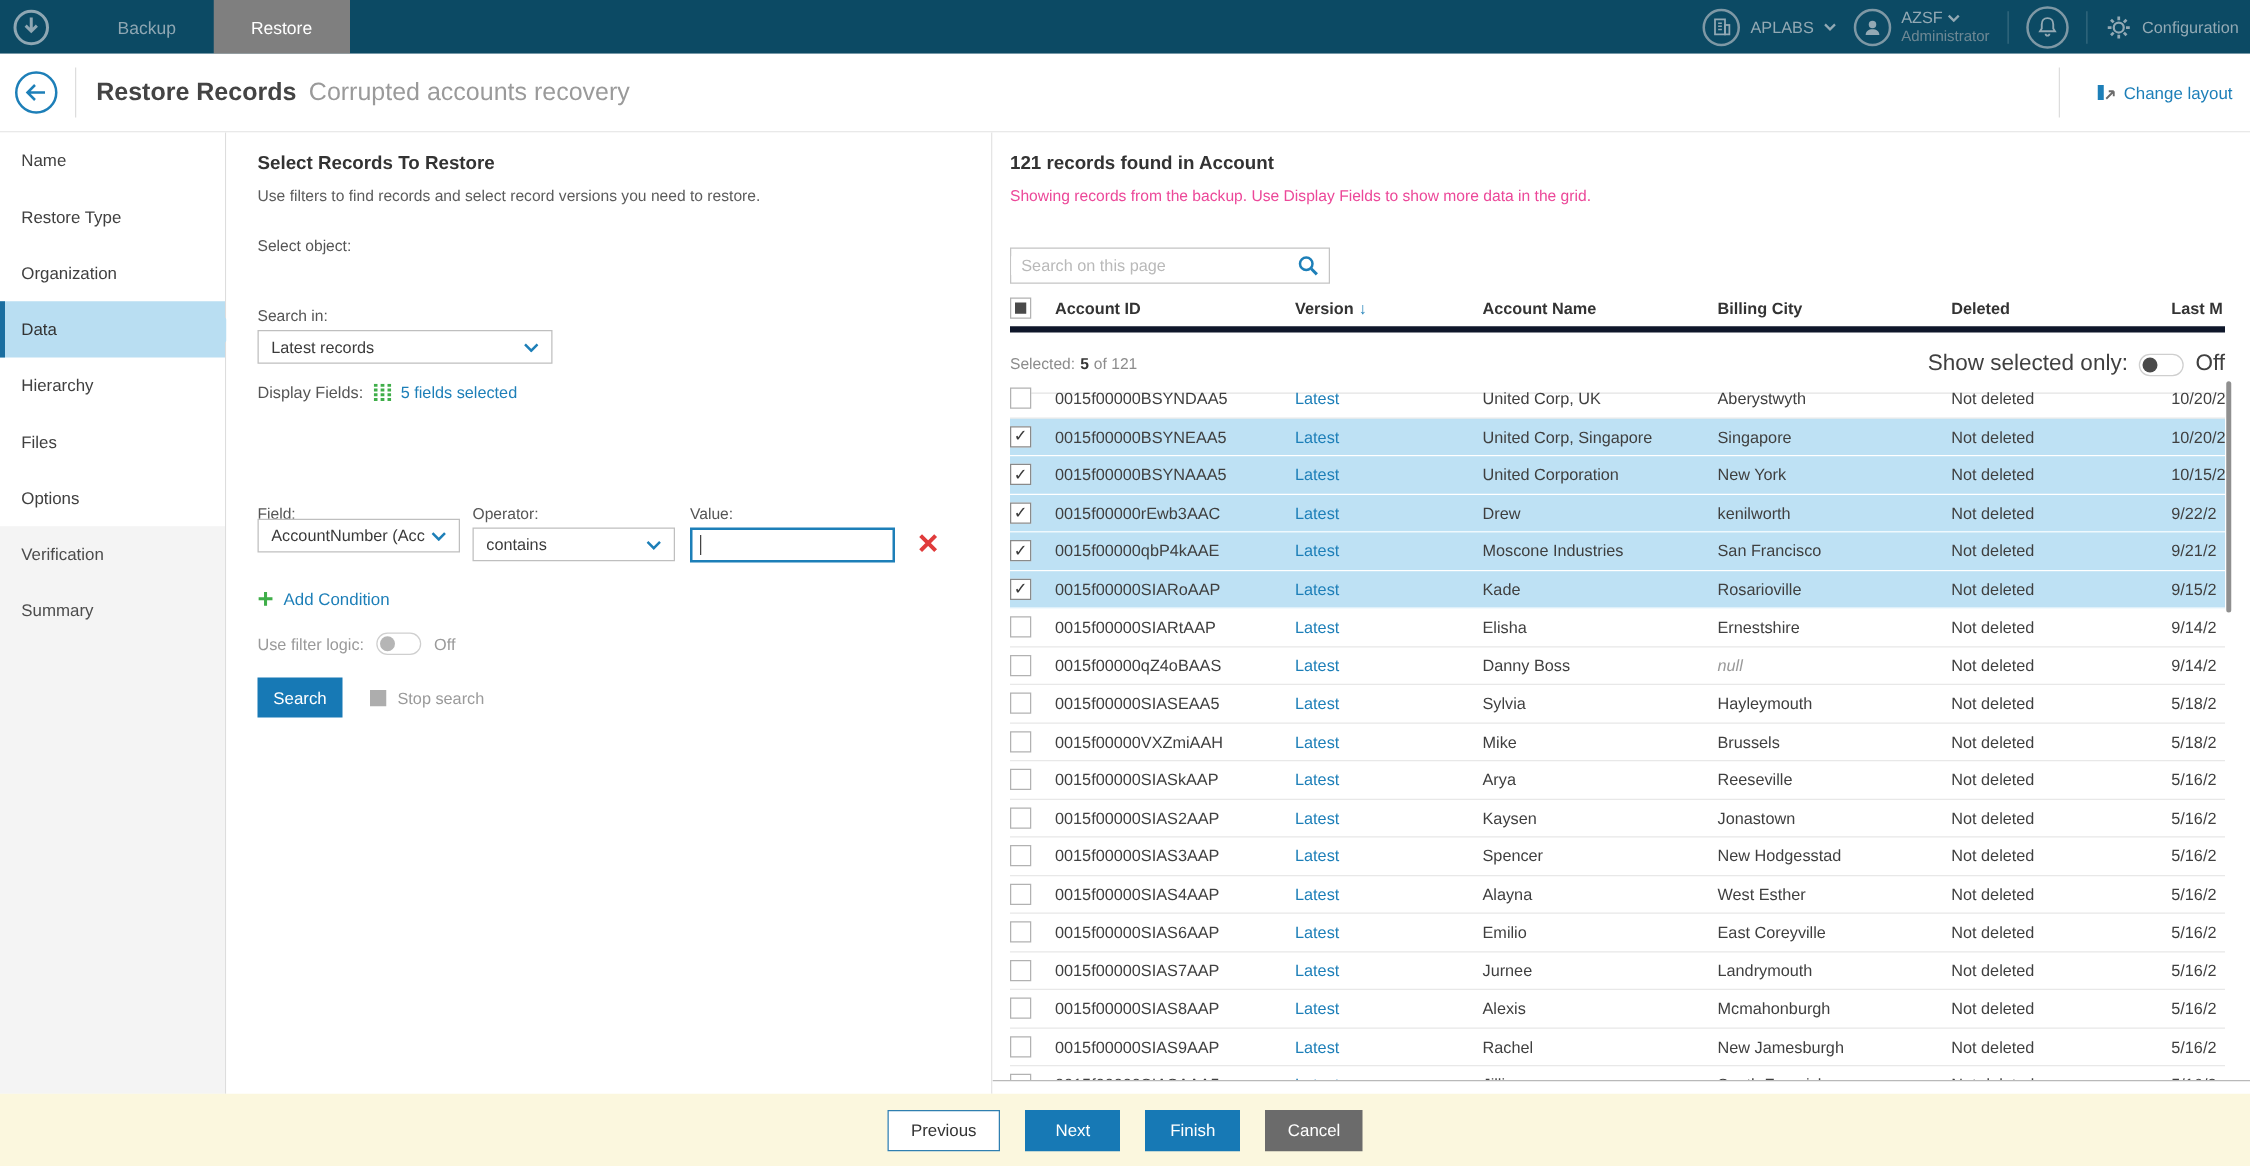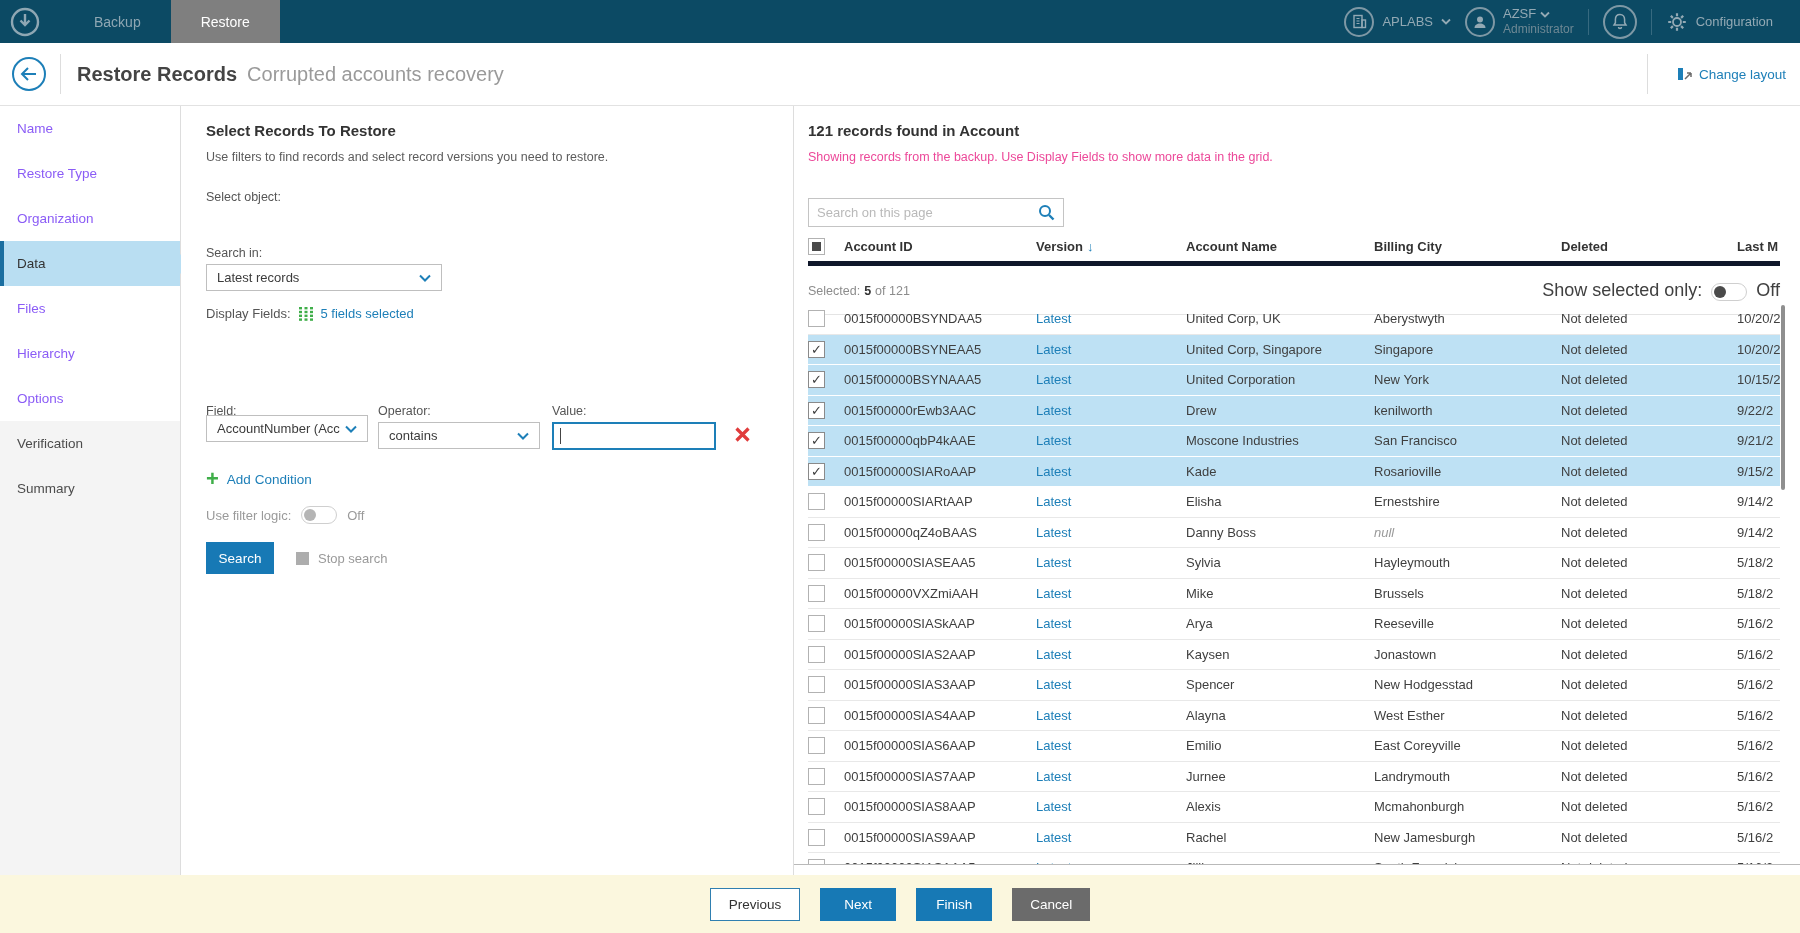--- a/index.html
+++ b/index.html
@@ -5,21 +5,21 @@
   * { margin:0; padding:0; box-sizing:border-box; }
   html,body { width:1800px; height:933px; background:#fff; font-family:"Liberation Sans","DejaVu Sans",sans-serif; }
   .app { position:relative; width:1800px; height:933px; overflow:hidden; background:#fff; }
 
   
   .topnav { position:absolute; top:0; left:0; width:100%; height:43px; background:#0C4A64; display:flex; align-items:stretch; }
   .logo { width:50px; display:flex; align-items:center; justify-content:center; }
   .tabs { display:flex; margin-left:14px; }
   .tab { display:flex; align-items:center; padding:0 30px; color:#8FA7B3; font-size:14px; cursor:pointer; }
   .tab.active { background:#7F7F7F; color:#fff; }
-  .nav-right { margin-left:auto; display:flex; align-items:center; gap:14px; padding-right:27px; color:#93A9B4; font-size:13px; }
+  .nav-right { margin-left:auto; display:flex; align-items:center; gap:14px; padding-right:9px; color:#93A9B4; font-size:13px; }
   .nav-chip { display:flex; align-items:center; gap:8px; cursor:pointer; }
   .circle-ic { width:30px; height:30px; border:2px solid #7E98A5; border-radius:50%; display:flex; align-items:center; justify-content:center; }
   .nav-sep { width:1px; height:26px; background:rgba(255,255,255,0.18); }
   .user-text { line-height:1.15; }
   .user-text .role { color:#6E8894; font-size:12px; }
   .chev { display:inline-block; }
 
   
   .subheader { position:absolute; top:43px; left:0; width:100%; height:63px; background:#fff; border-bottom:1px solid #e2e2e2; display:flex; align-items:center; }
   .back-btn { width:34px; height:34px; margin-left:12px; border-radius:50%; border:2px solid #1D7FB8; background:#fff; display:flex; align-items:center; justify-content:center; cursor:pointer; }
@@ -28,21 +28,21 @@
   .page-subtitle { font-size:20px; color:#9a9a9a; font-weight:400; margin-left:10px; }
   .change-layout { margin-left:auto; display:flex; align-items:center; gap:8px; padding-right:14px; }
   .cl-sep { width:1px; height:40px; background:#ddd; margin-right:22px; }
   .cl-link { color:#1D7FB8; font-size:13.5px; cursor:pointer; display:flex; align-items:center; gap:6px; }
 
   
   .body { position:absolute; top:106px; left:0; width:100%; height:769px; display:flex; }
 
   
   .sidebar { width:181px; border-right:1px solid #ddd; display:flex; flex-direction:column; background:#fff; }
-  .sb-item { position:relative; height:45px; display:flex; align-items:center; padding-left:17px; font-size:13.5px; color:#8b5cf6; cursor:pointer; }
+  .sb-item { position:relative; height:45px; display:flex; align-items:center; padding-left:17px; font-size:13.5px; color:#404040; cursor:pointer; }
   .sb-item.active { background:#B9DEF2; color:#333; border-left:4px solid #1A6EA0; padding-left:13px; cursor:default; }
   .sb-item.active::after { content:""; position:absolute; right:-10px; top:50%; margin-top:-10px; border-top:10px solid transparent; border-bottom:10px solid transparent; border-left:10px solid #B9DEF2; }
   .sb-bottom { flex:1; background:#F4F4F4; }
   .sb-bottom .sb-item { color:#4c4c4c; cursor:default; }
 
   
   .filters { position:relative; width:613px; border-right:1px solid #ddd; background:#fff; }
   .f-title { position:absolute; top:16px; left:25px; font-size:15px; font-weight:700; color:#333; }
   .f-desc { position:absolute; top:44px; left:25px; font-size:12.5px; color:#5c5c5c; }
   .f-label { position:absolute; font-size:12.5px; color:#555; }
@@ -206,22 +206,22 @@
   </div>
 
   <div class="body">
 
     <aside class="sidebar">
       <div id="sb-top">
           <div class="sb-item">Name</div>
           <div class="sb-item">Restore Type</div>
           <div class="sb-item">Organization</div>
           <div class="sb-item active">Data</div>
+          <div class="sb-item">Hierarchy</div>
           <div class="sb-item">Files</div>
-          <div class="sb-item">Hierarchy</div>
           <div class="sb-item">Options</div>
         </div>
       <div class="sb-bottom" id="sb-bottom">
           <div class="sb-item">Verification</div>
           <div class="sb-item">Summary</div>
         </div>
     </aside>
 
     <section class="filters">
       <h2 class="f-title">Select Records To Restore</h2>

